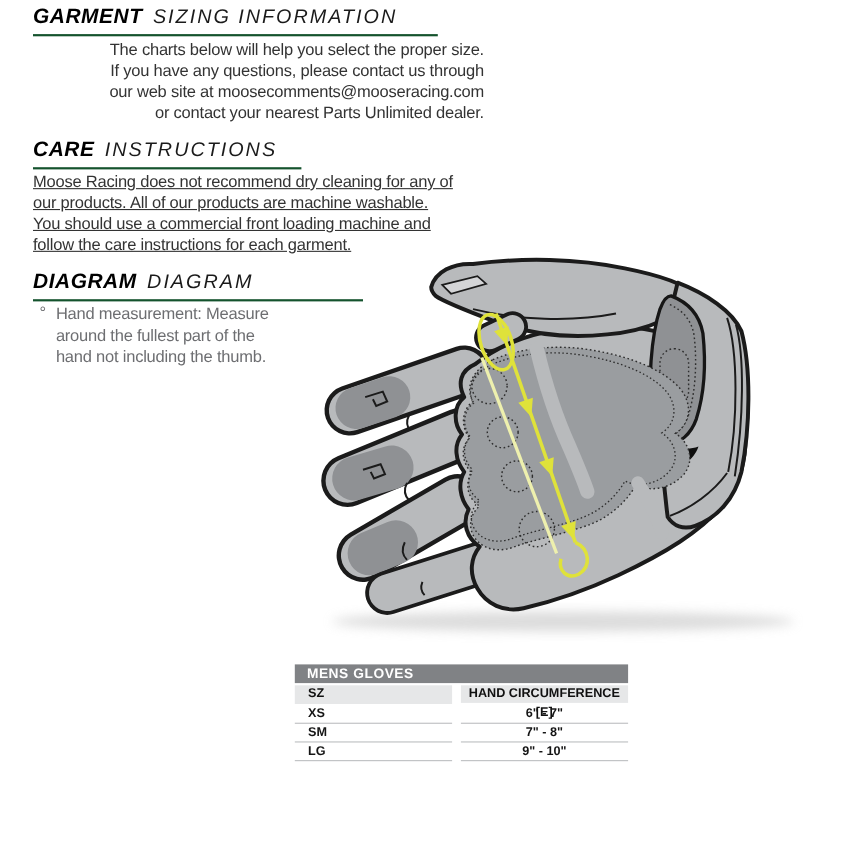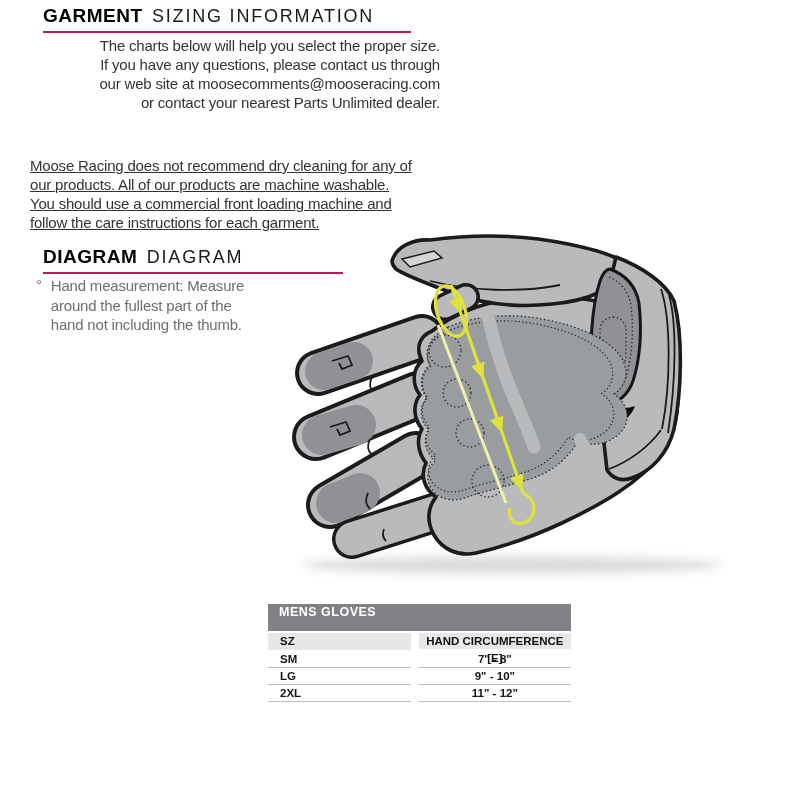--- a/index.html
+++ b/index.html
@@ -1,21 +1,21 @@
 <!DOCTYPE html>
 <html style="--accent: #dfe23a; --accent-light: #eef0ae; --body-text: #333333; --muted-text: #6d6e71; --glove-body: #b8babc; --glove-pad: #9a9da0; --glove-dark: #8f9194; --table-title-bg: #808285; --table-header-bg: #e6e7e8; --row-line: #bcbec0;"><head>
 <meta charset="utf-8">
 <style>
   html,body{margin:0;padding:0;background:#fff;}
   .page{position:relative;width:786px;height:785px;background:#fff;overflow:hidden;
         font-family:"Liberation Sans",sans-serif;color:#222;}
 
   
-  .sec-h{position:absolute;left:30px;border-bottom:2px solid #be185d;padding-bottom:4px;
-         white-space:nowrap;margin-left:13px;}
+  .sec-h{position:absolute;left:30px;border-bottom:2px solid #14532d;padding-bottom:4px;
+         font-style:italic;white-space:nowrap;}
   #h-garment{top:5px;width:368px;}
   #h-care{top:126px;width:244px;}
   #h-gloves{top:246px;width:300px;}
   .hdr-strong{font-weight:900;font-size:19px;letter-spacing:.5px;color:#000;}
   .hdr-light{font-weight:400;font-size:18px;letter-spacing:1.8px;color:#1a1a1a;margin-left:5px;}
 
   
   .body-text{position:absolute;left:30px;width:410px;font-size:15px;line-height:19px;
              letter-spacing:-.2px;color:var(--body-text);white-space:pre-line;}
   #p-garment{top:36px;text-align:right;}
@@ -36,21 +36,21 @@
   .dots{fill:none;stroke:#2e2e2e;stroke-width:1.3;stroke-dasharray:1.5 2.4;}
   .thin{fill:none;stroke:#1b1b1b;stroke-width:1.8;}
   .pad{fill:var(--glove-pad);stroke:#2e2e2e;stroke-width:1.3;stroke-dasharray:1.5 2.4;}
   .slit{fill:none;stroke:var(--glove-body);stroke-linecap:round;}
   .yl{fill:none;stroke:var(--accent);stroke-width:3.2;}
   .yl-light{fill:none;stroke:var(--accent-light);stroke-width:3;}
   .yl-head{fill:var(--accent);stroke:none;}
 
   
   .tbl{position:absolute;left:268px;top:604px;width:303px;font-weight:bold;}
-  .tbl-title{height:27px;line-height:17px;background:var(--table-title-bg);color:#fff;
+  .tbl-title{height:17px;line-height:17px;background:var(--table-title-bg);color:#fff;
              font-size:12.5px;padding-left:11px;letter-spacing:.5px;margin-bottom:2px;}
   .trow{display:flex;}
   .thead{margin-bottom:1px;}
   .cell-sz{width:146px;padding-left:12px;box-sizing:border-box;font-size:11.5px;
            height:17px;line-height:17px;}
   .gap{width:8px;}
   .cell-circ{width:156px;text-align:center;font-size:11.5px;height:16px;line-height:17px;}
   .thead .cell-sz,.thead .cell-circ{background:var(--table-header-bg);color:#111;}
   .tdata .cell-sz,.tdata .cell-circ{border-bottom:1px solid var(--row-line);color:#151515;}
 </style>
@@ -61,20 +61,24 @@
 
   <div class="sec-h" id="h-garment">
     <span class="hdr-strong">GARMENT</span>
     <span class="hdr-light">SIZING INFORMATION</span>
   </div>
   <div class="body-text" id="p-garment">The charts below will help you select the proper size.
 If you have any questions, please contact us through
 our web site at moosecomments@mooseracing.com
 or contact your nearest Parts Unlimited dealer.</div>
 
+  <div class="sec-h" id="h-care">
+    <span class="hdr-strong">CARE</span>
+    <span class="hdr-light">INSTRUCTIONS</span>
+  </div>
   <div class="body-text" id="p-care">Moose Racing does not recommend dry cleaning for any of
 our products. All of our products are machine washable.
 You should use a commercial front loading machine and
 follow the care instructions for each garment.</div>
 
   <div class="sec-h" id="h-gloves">
     <span class="hdr-strong">DIAGRAM</span>
     <span class="hdr-light">DIAGRAM</span>
   </div>
   <div class="bullet">
@@ -190,29 +194,29 @@
   <div class="tbl">
     <div class="tbl-title">MENS GLOVES</div>
 
     <div class="trow thead">
       <div class="cell-sz">SZ</div>
       <div class="gap"></div>
       <div class="cell-circ">HAND CIRCUMFERENCE [E]</div>
     </div>
 
     <div class="trow tdata">
+      <div class="cell-sz">XS</div>
+      <div class="gap"></div>
+      <div class="cell-circ">6" - 7"</div>
+    </div>
+    <div class="trow tdata">
       <div class="cell-sz">SM</div>
       <div class="gap"></div>
       <div class="cell-circ">7" - 8"</div>
     </div>
     <div class="trow tdata">
       <div class="cell-sz">LG</div>
       <div class="gap"></div>
       <div class="cell-circ">9" - 10"</div>
     </div>
-    <div class="trow tdata">
-      <div class="cell-sz">2XL</div>
-      <div class="gap"></div>
-      <div class="cell-circ">11" - 12"</div>
-    </div>
   </div>
 
 </div>
 
 </body></html>

